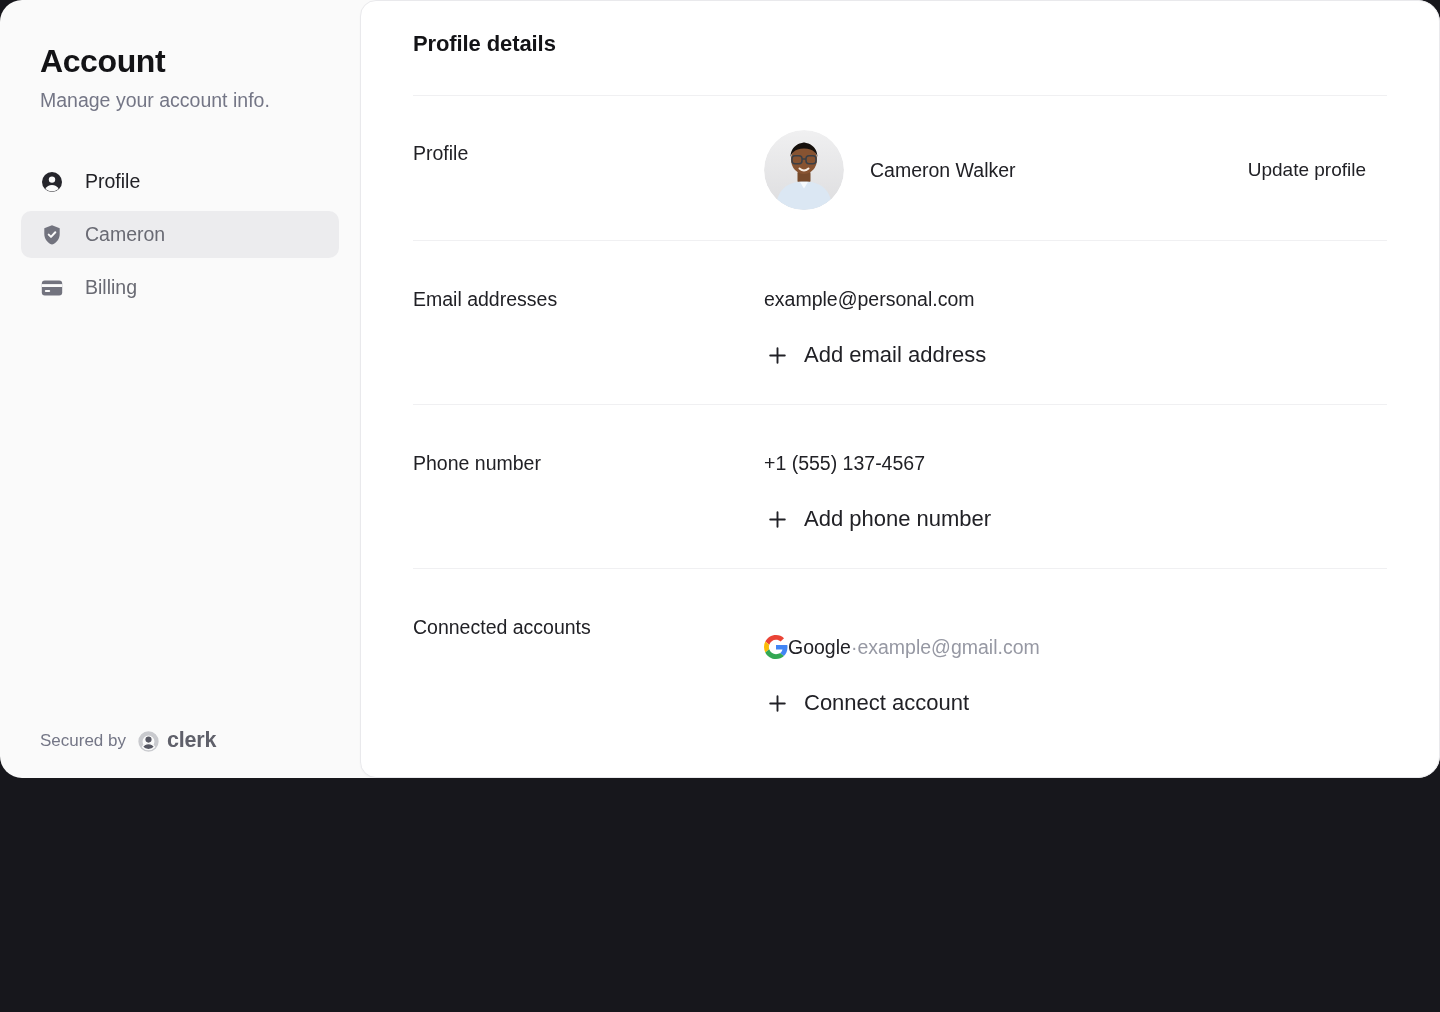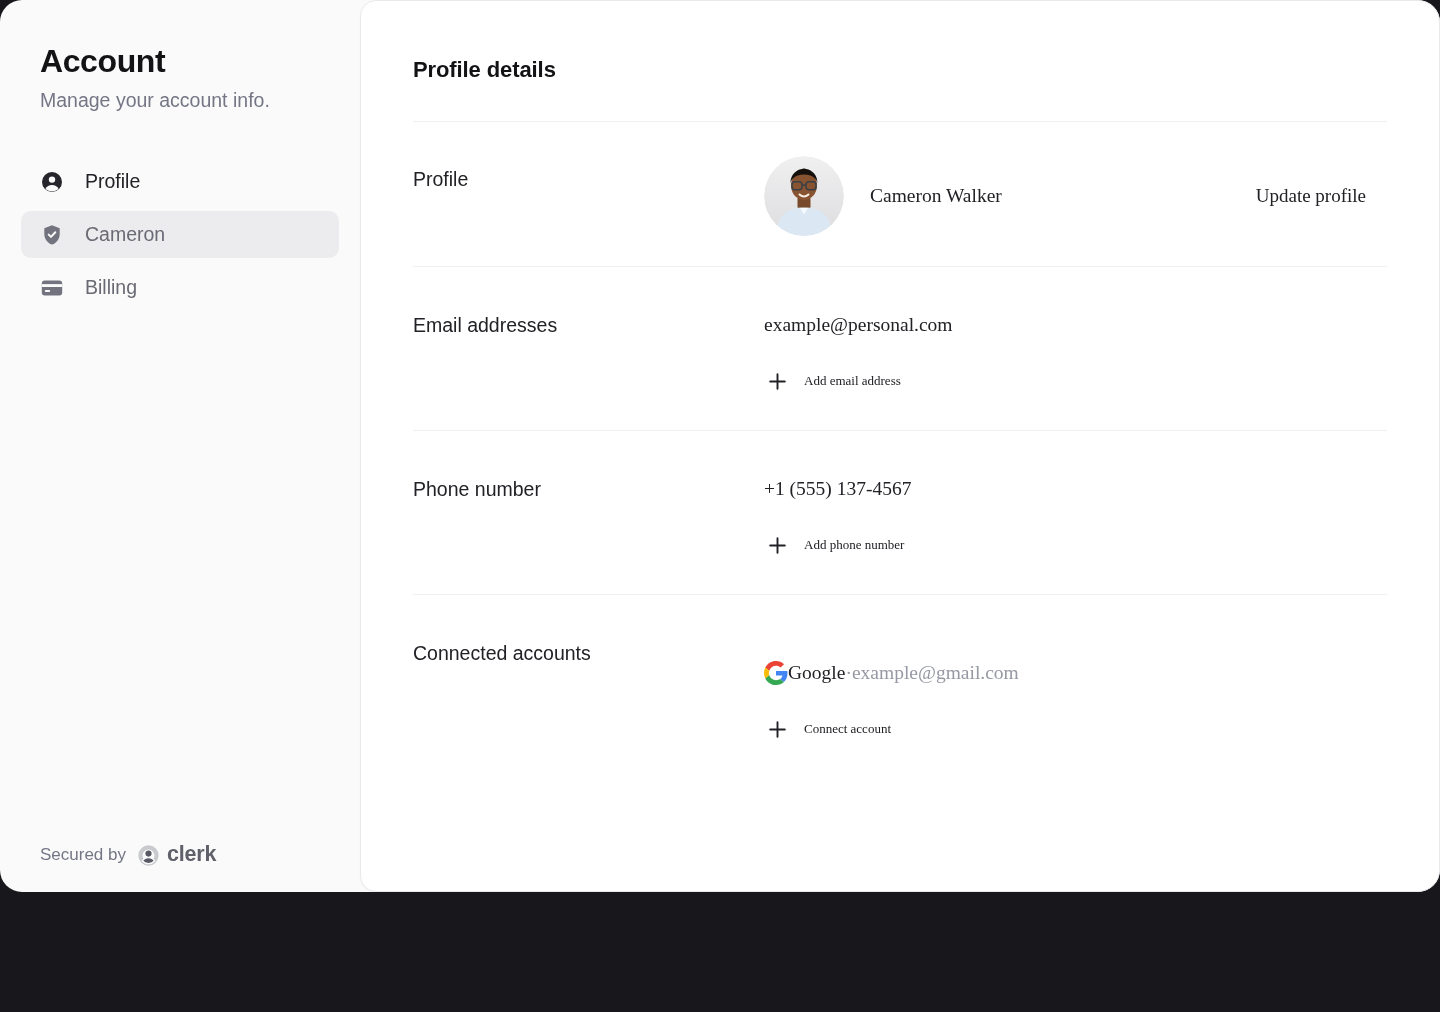--- a/index.html
+++ b/index.html
@@ -4,21 +4,21 @@
 <style>
   * { box-sizing: border-box; }
   html, body { margin: 0; padding: 0; }
   body {
     width: 1440px; height: 1012px;
     background: #17171c;
     font-family: "Liberation Sans", sans-serif;
     -webkit-font-smoothing: antialiased;
     overflow: hidden;
   }
-  .stage { position: relative; width: 1440px; height: 892px; background: #17171c; }
+  .stage { position: relative; width: 1440px; height: 778px; background: #17171c; }
   .card {
     position: absolute; inset: 0;
     background: #fafafa;
     border-radius: 22px;
     overflow: hidden;
   }
 
   
   .sidebar { position: absolute; left: 0; top: 0; bottom: 0; width: 360px; padding: 40px 40px 0; }
   .sb-title { margin: 2px 0 0; font-size: 32px; font-weight: 700; color: #131316; letter-spacing: -0.4px; line-height: 38px; }
@@ -39,42 +39,42 @@
 
   
   .main {
     position: absolute; left: 360px; top: 0; right: 0; bottom: 0;
     background: #ffffff;
     border: 1px solid #e9e9ec;
     border-radius: 16px 22px 22px 16px;
     padding: 0 52px;
     box-shadow: 0 1px 2px rgba(0,0,0,0.03);
   }
-  .main-title { margin: 0 0 36px; padding-top: 54px; font-size: 22px; font-weight: 700; color: #131316; line-height: 30px; letter-spacing: -0.1px; }
+  .main-title { margin: 0 0 36px; padding-top: 28px; font-size: 22px; font-weight: 700; color: #131316; line-height: 30px; letter-spacing: -0.1px; }
 
   .row { display: flex; border-top: 1px solid #f0f0f2; }
   .row-label { width: 351px; flex: none; font-size: 19.5px; color: #212126; line-height: 24px; }
-  .row-body { flex: 1 1 auto; min-width: 0; display: flex; flex-direction: column; gap: 32px; font-family: Liberation Serif, serif; }
+  .row-body { flex: 1 1 auto; min-width: 0; display: flex; flex-direction: column; gap: 32px; }
   .row.r-profile { padding: 34px 0 30px; }
   .row.r-profile .row-label { padding-top: 11px; }
   .row.r-std { padding: 46px 0 37px; }
 
   .profile-line { display: flex; align-items: center; }
   .avatar { width: 80px; height: 80px; border-radius: 50%; flex: none; display: block; }
   .person-name { margin-left: 26px; font-size: 19.5px; color: #212126; }
   .action-btn {
     margin-left: auto; margin-right: 21px;
     font-family: inherit; font-size: 19px; color: #212126;
     background: none; border: none; padding: 0; cursor: pointer;
   }
   .value { font-size: 19.5px; color: #212126; line-height: 24px; }
   .add-btn {
     display: flex; align-items: center; gap: 17px;
     padding: 0 0 0 4px; background: none; border: none; cursor: pointer;
-    font-family: inherit; font-size: 13px; color: #212126; line-height: 24px;
+    font-family: inherit; font-size: 22px; color: #212126; line-height: 24px;
   }
   .plus-icon { flex: none; display: block; }
   .google-line { display: flex; align-items: center; font-size: 19.5px; line-height: 24px; margin-top: 20px; }
   .provider { color: #212126; }
   .sep { color: #9b9ca6; }
   .account-email { color: #9698a3; }
 </style>
 </head>
 <body>
 

